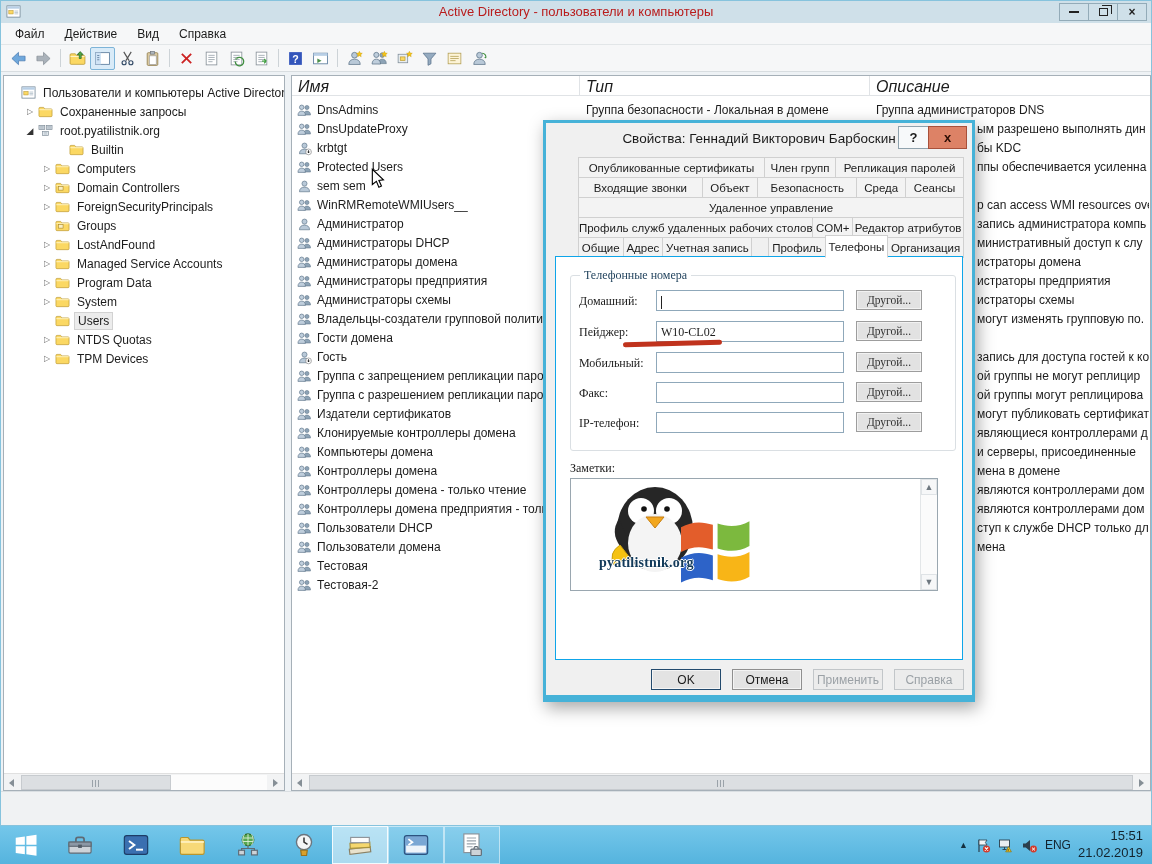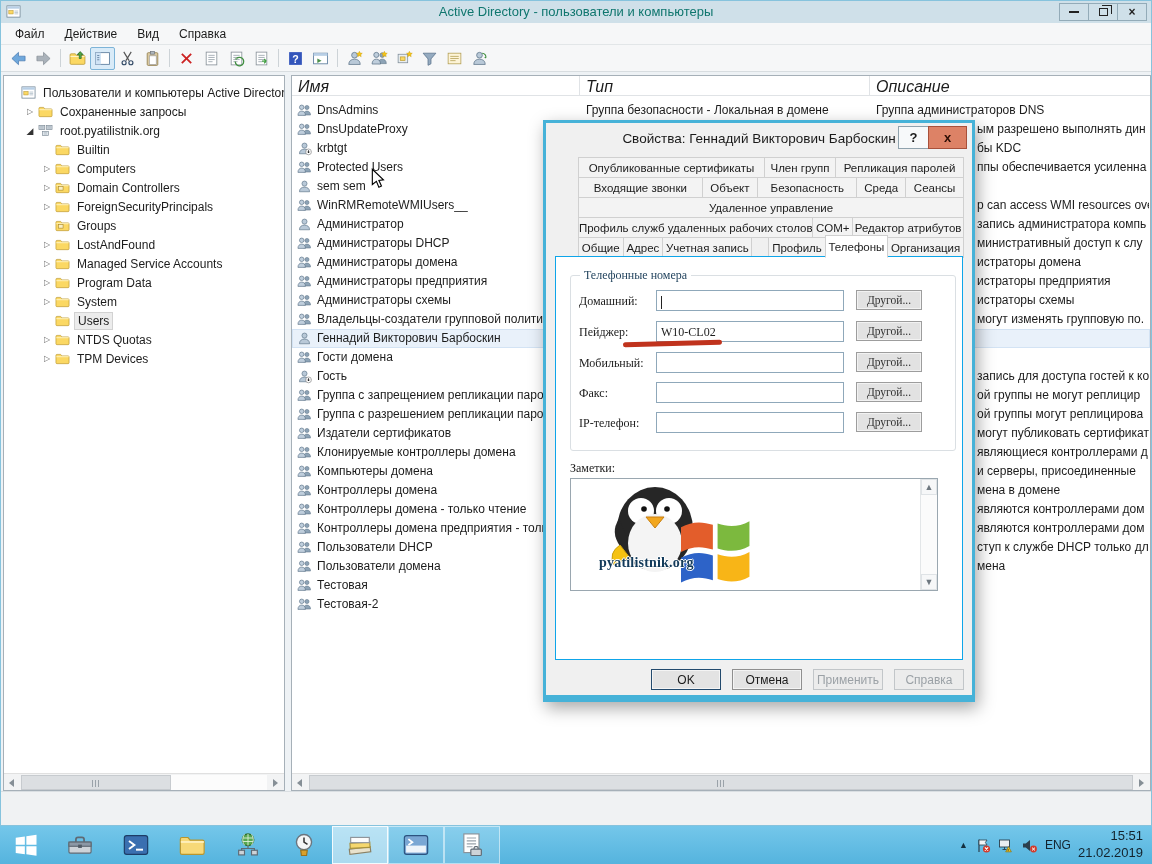--- a/index.html
+++ b/index.html
@@ -4,21 +4,21 @@
 <style>
   * { box-sizing: border-box; margin: 0; padding: 0; }
   html,body { width:1152px; height:864px; }
   body { font-family:"Liberation Sans", sans-serif; }
   .screen { position:relative; width:1152px; height:864px; background:#dfe7ec; overflow:hidden; }
 
   
   .window { position:absolute; left:0; top:0; width:1152px; height:826px; background:#eef2f5; border:1px solid #86c3dd; }
   .titlebar { position:absolute; left:0; top:0; right:0; height:22px; background:#cfe0e9; }
   .title-icon { position:absolute; left:5px; top:3px; width:15px; height:15px; }
-  .title-text { position:absolute; left:0; right:0; top:3px; text-align:center; font-size:13px; color:#0f766e; }
+  .title-text { position:absolute; left:0; right:0; top:3px; text-align:center; font-size:13px; color:#b91c1c; }
   .win-controls { position:absolute; right:4px; top:2px; display:flex; z-index:3; }
   .win-btn { width:30px; height:18px; border:1px solid #93abb8; margin-left:-1px; display:flex; align-items:center; justify-content:center; font-size:12px; color:#222; font-weight:bold; }
   .glyph-min { width:10px; height:2px; background:#222; }
   .glyph-restore { position:relative; width:9px; height:8px; border:1px solid #222; background:#cfe0e9; }
   .glyph-restore::after { content:""; position:absolute; left:2px; top:-4px; width:9px; height:8px; border:1px solid #222; border-bottom:none; border-left:none; }
 
   .menubar { position:absolute; top:22px; left:0; right:0; height:22px; background:#f6f7f8; border-bottom:1px solid #e2e6e8; display:flex; align-items:center; padding-left:4px; }
   .menu-item { padding:2px 10px; font-size:12px; color:#1c1c1c; }
 
   .toolbar { position:absolute; top:44px; left:0; right:0; height:27px; background:#f6f7f8; border-bottom:1px solid #d8dde0; display:flex; align-items:center; padding-left:5px; }
@@ -342,21 +342,21 @@
             <span class="icn">
               <svg viewBox="0 0 16 16">
                 <rect x="1" y="2.5" width="6.2" height="4.6" fill="#d3dae0" stroke="#7d8a96" stroke-width=".7"></rect>
                 <rect x="8.8" y="2.5" width="6.2" height="4.6" fill="#d3dae0" stroke="#7d8a96" stroke-width=".7"></rect>
                 <rect x="4.9" y="8.9" width="6.2" height="4.6" fill="#e9eef2" stroke="#7d8a96" stroke-width=".7"></rect>
                 <path d="M2.2 4h3.8M2.2 5.4h3.8M10 4h3.8M10 5.4h3.8M6.1 10.4h3.8M6.1 11.8h3.8" stroke="#90a0ad" stroke-width=".6"></path>
               </svg>
             </span>
             <span class="tree-label">root.pyatilistnik.org</span>
           </div>
-          <div class="tree-item" style="padding-left: 36px;">
+          <div class="tree-item" style="padding-left: 50px;">
             <span class="expander"></span>
             <span class="icn">
               <svg viewBox="0 0 16 16">
                 <path d="M1 4.6c0-.6.4-1 1-1h4l1.2 1.6H14c.6 0 1 .4 1 1v6.3c0 .6-.4 1-1 1H2c-.6 0-1-.4-1-1z" fill="#fbd863" stroke="#b8962e" stroke-width=".7"></path>
                 <path d="M1.4 6.1h13.2" stroke="#fff3c4" stroke-width="1"></path>
               </svg>
             </span>
             <span class="tree-label">Builtin</span>
           </div>
           <div class="tree-item" style="padding-left: 36px;">
@@ -619,29 +619,20 @@
             <span class="row-icn icn">
               <svg viewBox="0 0 16 16">
                 <circle cx="10.6" cy="4.8" r="2.2" fill="#8da3b6" stroke="#5d7488" stroke-width=".6"></circle>
                 <path d="M6.8 12.8c0-2.8 1.7-4.2 3.8-4.2s3.8 1.4 3.8 4.2z" fill="#8da3b6" stroke="#5d7488" stroke-width=".6"></path>
                 <circle cx="5" cy="4.6" r="2.4" fill="#bfcedc" stroke="#5d7488" stroke-width=".7"></circle>
                 <path d="M1 13.2c0-3 1.8-4.6 4-4.6s4 1.6 4 4.6z" fill="#bfcedc" stroke="#5d7488" stroke-width=".7"></path>
               </svg>
             </span>
             <span class="cell-name">Владельцы-создатели групповой полити</span>
             <span class="cell-desc clip">могут изменять групповую по.</span>
-          </div>
-          <div class="list-row selected">
-            <span class="row-icn icn">
-              <svg viewBox="0 0 16 16">
-                <circle cx="8" cy="4.9" r="2.7" fill="#b9c9d8" stroke="#5d7488" stroke-width=".7"></circle>
-                <path d="M2.6 13.6c0-3.4 2.4-5 5.4-5s5.4 1.6 5.4 5z" fill="#b9c9d8" stroke="#5d7488" stroke-width=".7"></path>
-              </svg>
-            </span>
-            <span class="cell-name">Геннадий Викторович Барбоскин</span>
           </div>
           <div class="list-row">
             <span class="row-icn icn">
               <svg viewBox="0 0 16 16">
                 <circle cx="10.6" cy="4.8" r="2.2" fill="#8da3b6" stroke="#5d7488" stroke-width=".6"></circle>
                 <path d="M6.8 12.8c0-2.8 1.7-4.2 3.8-4.2s3.8 1.4 3.8 4.2z" fill="#8da3b6" stroke="#5d7488" stroke-width=".6"></path>
                 <circle cx="5" cy="4.6" r="2.4" fill="#bfcedc" stroke="#5d7488" stroke-width=".7"></circle>
                 <path d="M1 13.2c0-3 1.8-4.6 4-4.6s4 1.6 4 4.6z" fill="#bfcedc" stroke="#5d7488" stroke-width=".7"></path>
               </svg>
             </span>

